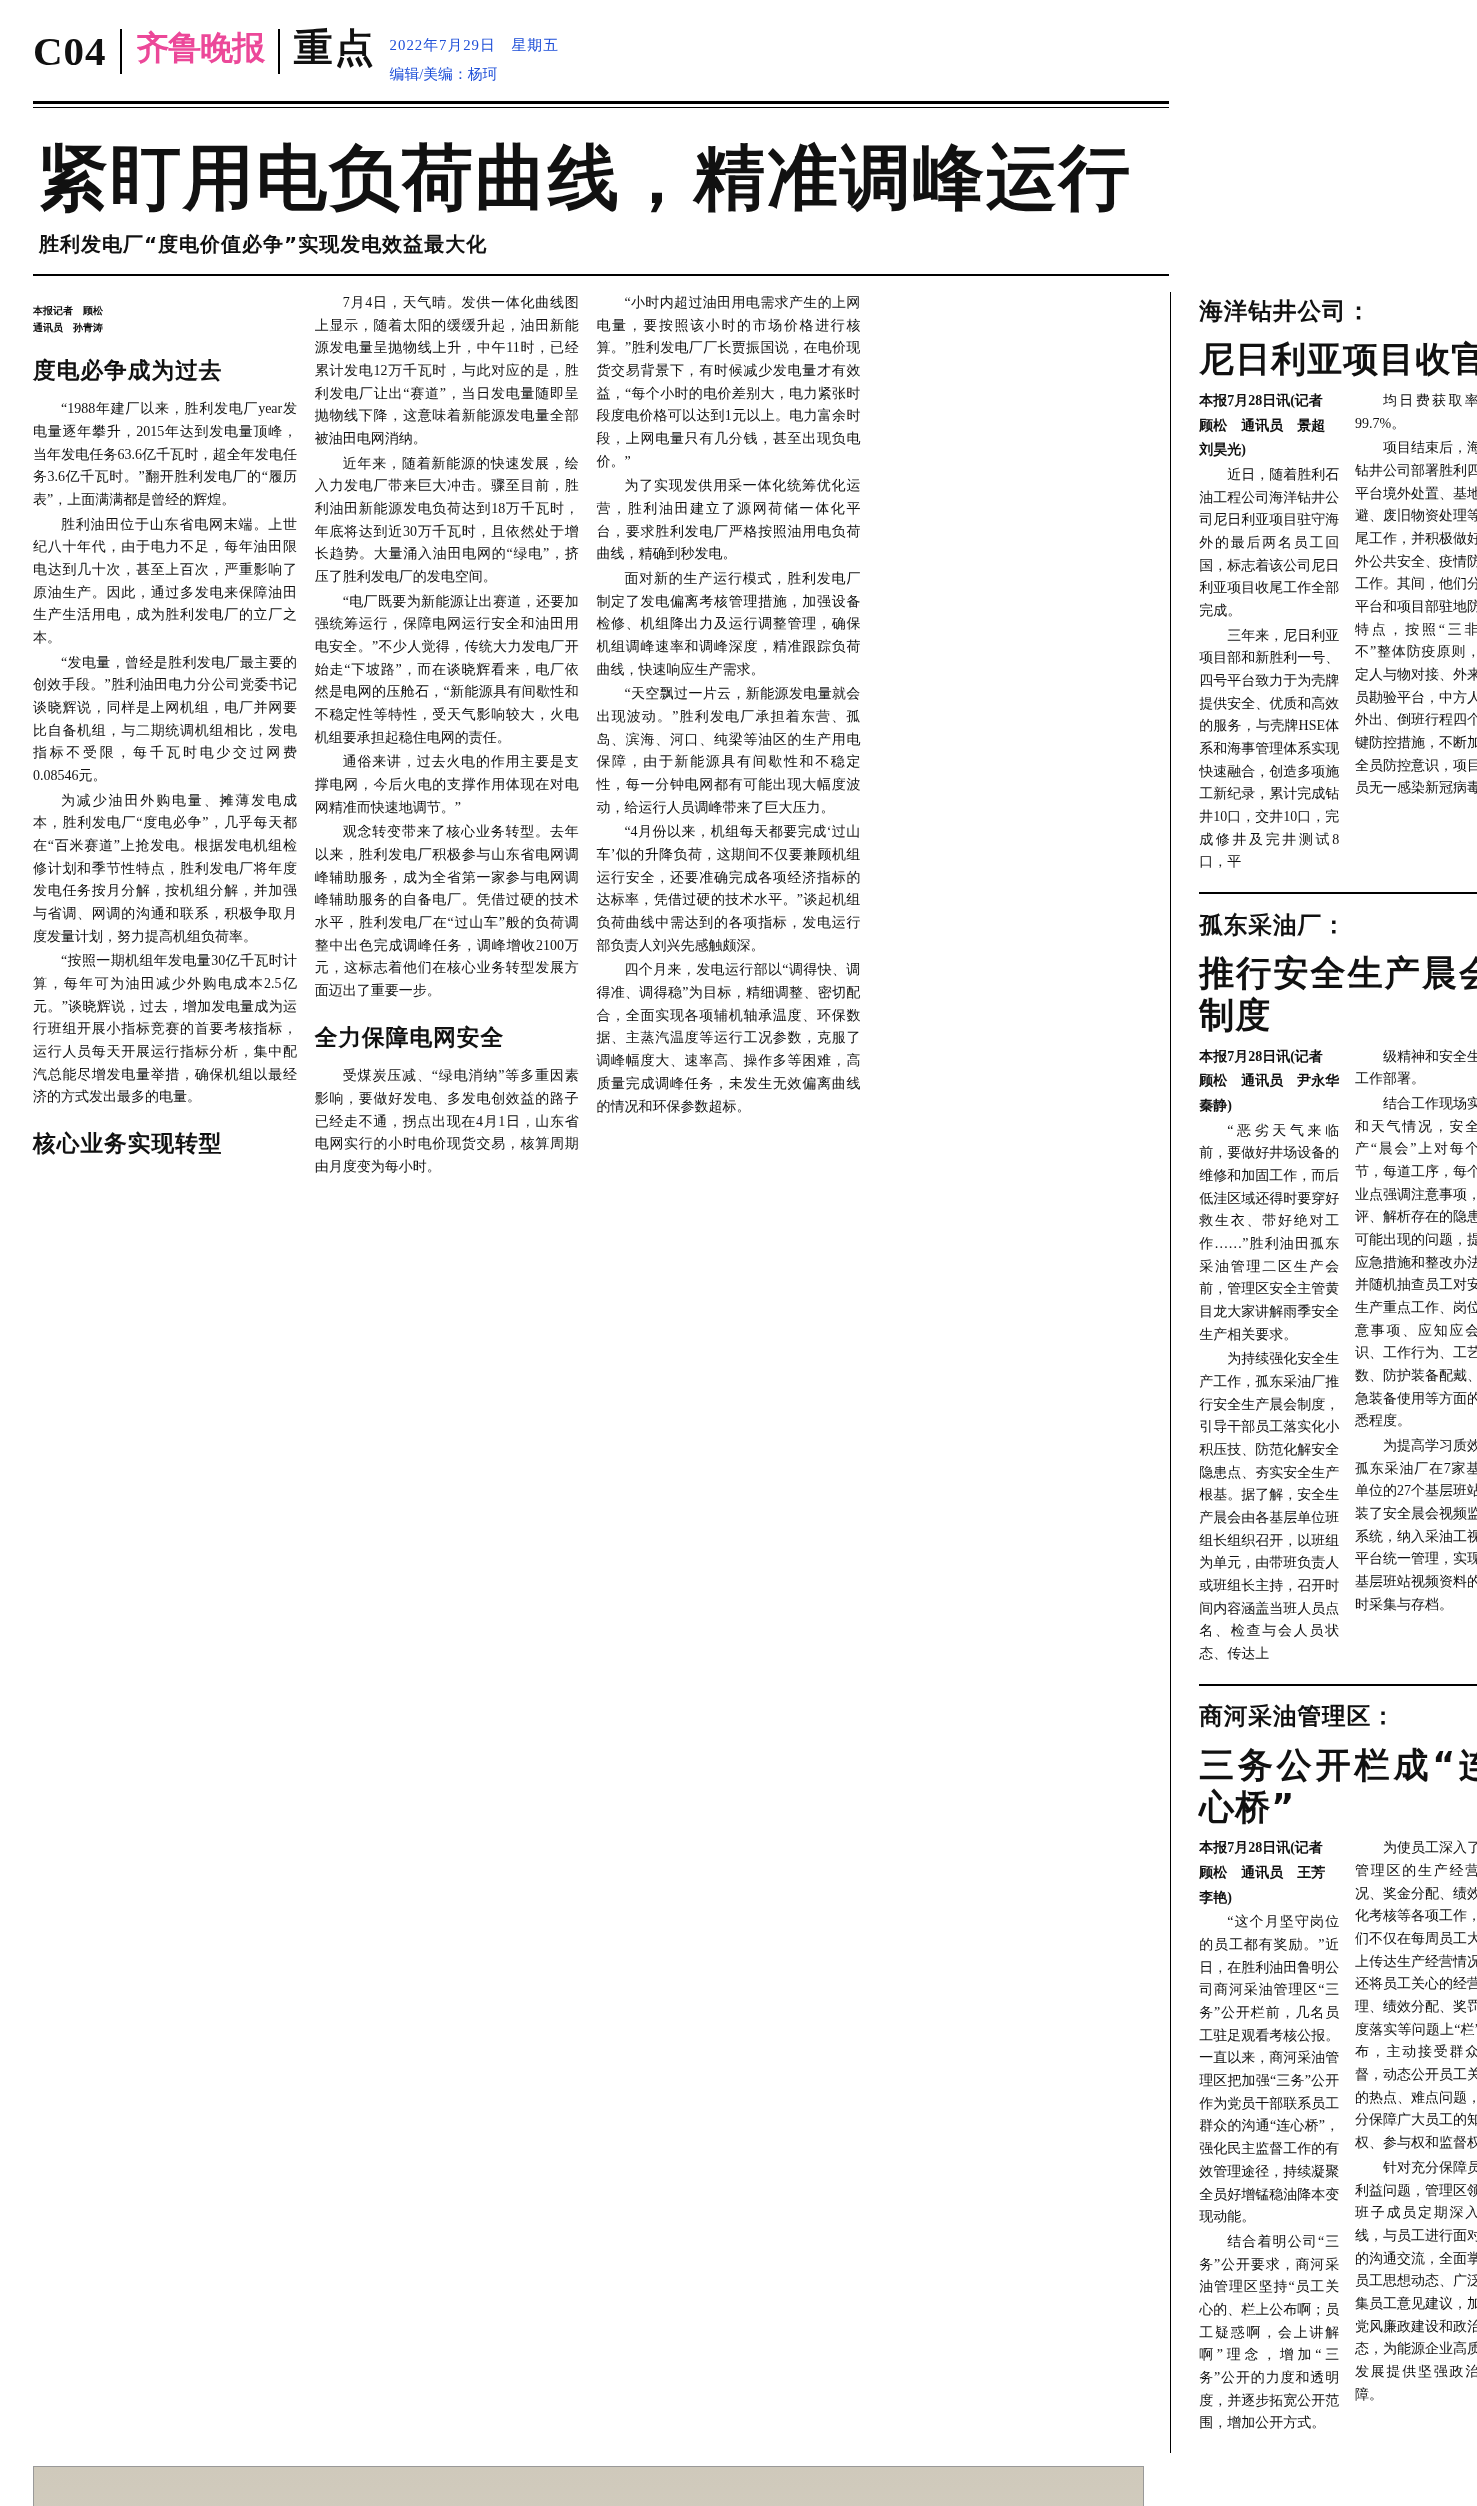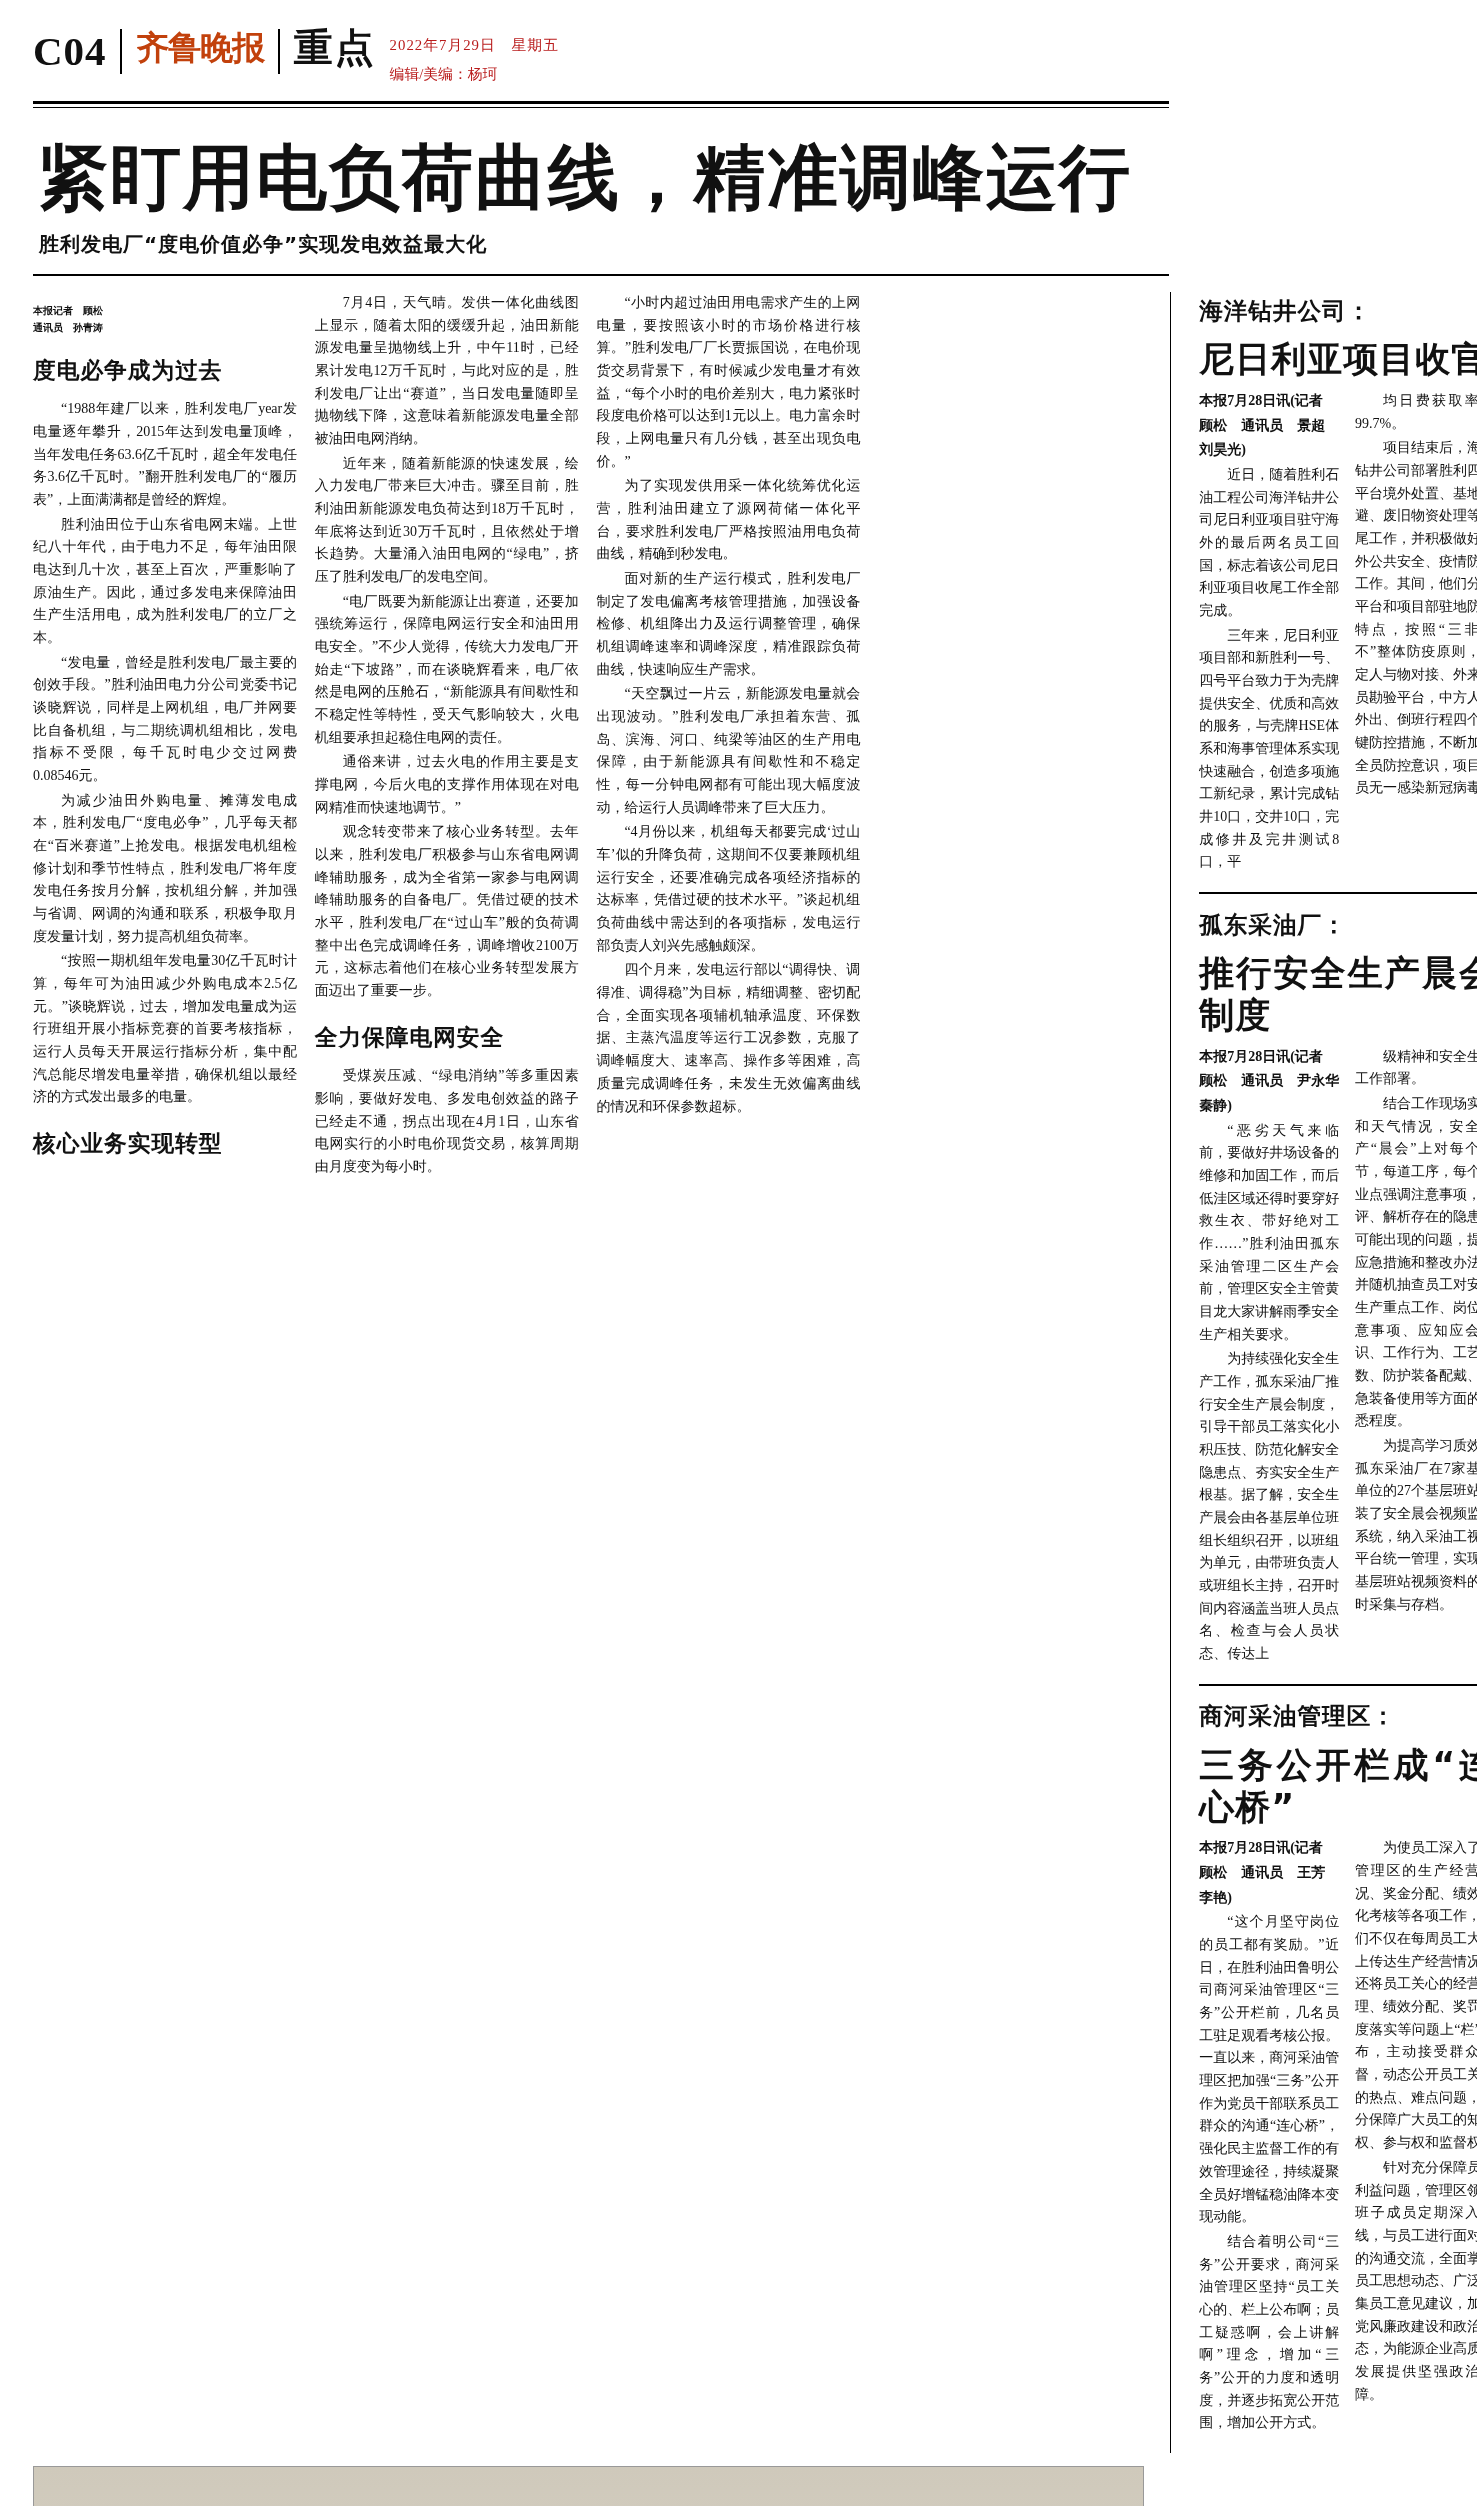--- a/index.html
+++ b/index.html
@@ -16,27 +16,27 @@
   .masthead { display:flex; align-items:flex-start; gap:13.8px; padding-bottom:9.9px; }
   .folio {
     font-family:"Liberation Serif", serif;
     font-size:41px; font-weight:700; letter-spacing:1px; line-height:1;
     padding-top:5.9px;
   }
   .vline { width:2px; background:#000; height:45px; margin-top:3.9px; }
   .paper-logo {
     font-family:"DejaVu Sans", sans-serif;
     font-weight:700; font-size:33px; line-height:1;
-    color:#c2410c; padding-top:5.9px; letter-spacing:-1px;
+    color:#ec4899; padding-top:5.9px; letter-spacing:-1px;
   }
   .section-name {
     font-family:"DejaVu Sans", sans-serif;
     font-size:39px; font-weight:700; line-height:1; padding-top:2px; letter-spacing:2px;
   }
-  .mast-meta { padding-top:5.9px; font-size:14.8px; line-height:1.9; color:#b91c1c; }
+  .mast-meta { padding-top:5.9px; font-size:14.8px; line-height:1.9; color:#1d4ed8; }
   .mast-meta .d1 { letter-spacing:1px; }
   .rule-top { border-top:3px solid #000; margin:3.9px 0 0 0; }
   .rule-thin { border-top:1px solid #000; margin-top:3px; }
 
   
   .headline {
     font-family:"DejaVu Sans", sans-serif;
     font-weight:700;
     font-size:71px;
     line-height:1.12;

